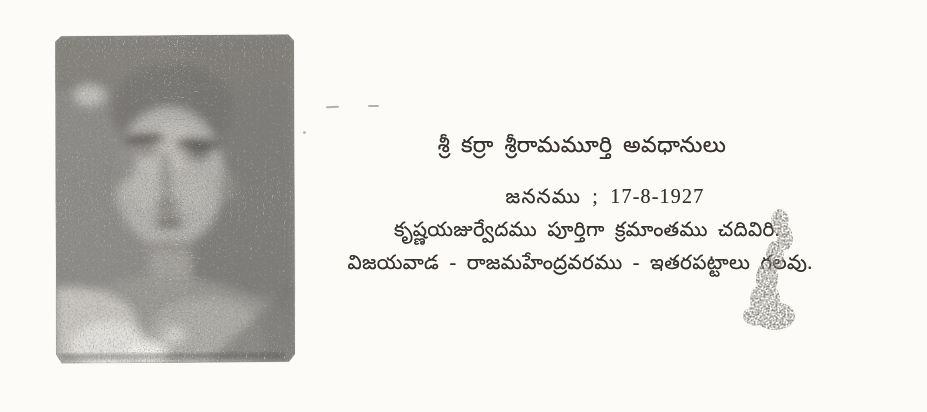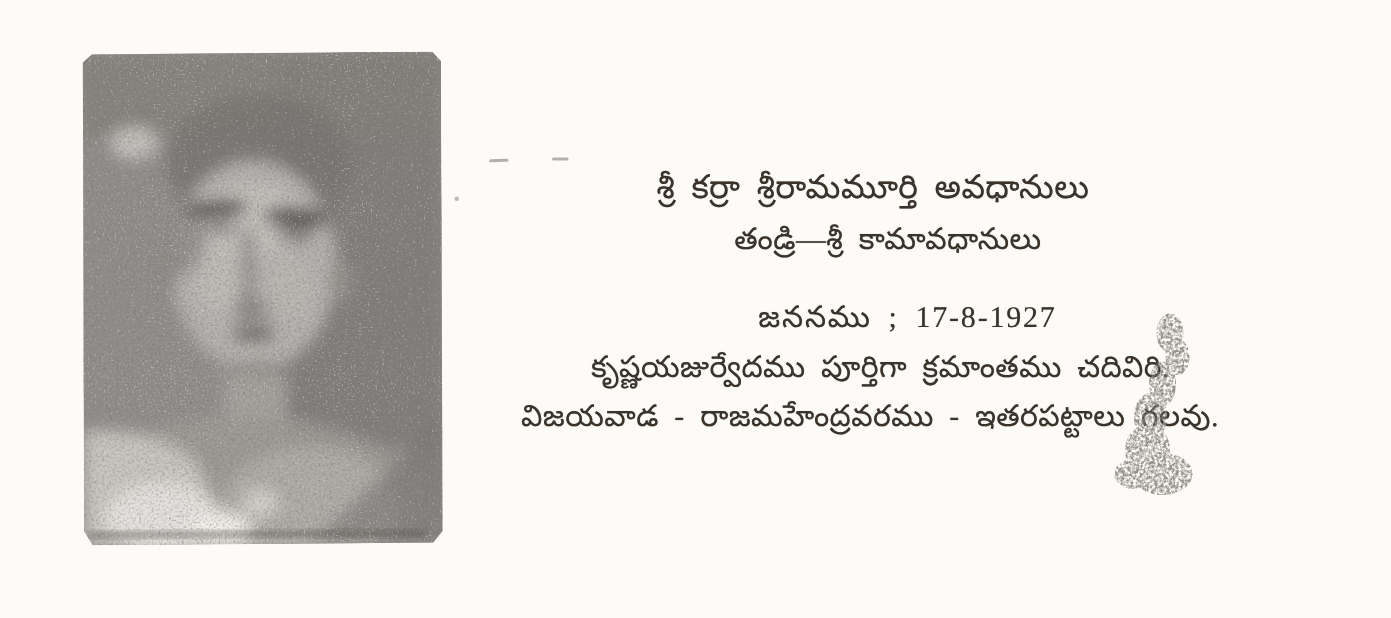--- a/index.html
+++ b/index.html
@@ -13,21 +13,21 @@
   
   .photo{
     position:absolute;left:55px;top:35px;width:240px;height:328px;margin:0;
     transform:rotate(-0.35deg);
     clip-path:polygon(0.5% 1.8%,3% 0.2%,97.5% 0%,100% 2%,99.6% 97.5%,97% 99.8%,2.5% 100%,0% 97%);
   }
   .photo svg{display:block;width:100%;height:100%;}
 
   
   .bio{
-    position:absolute;left:350px;top:108px;width:470px;
+    position:absolute;left:350px;top:128px;width:470px;
     color:#39332c;
     text-shadow:0 0 0.5px rgba(45,38,30,.55);
   }
   .bio p{
     margin:0;text-align:center;white-space:nowrap;
     font-size:20px;line-height:33px;
     word-spacing:5px;letter-spacing:.3px;
   }
   .bio p.l1{font-size:22px;transform:translateX(-3px);}
   .bio p.l2{transform:translateX(7px);margin-top:3px;}
@@ -108,21 +108,20 @@
       <rect width="240" height="328" filter="url(#grainLight)" opacity="0.5"></rect>
     </svg>
   </figure>
 
   <div class="mark dash1"></div>
   <div class="mark dash2"></div>
   <div class="mark dot"></div>
 
   <section class="bio">
     <p class="l1">శ్రీ కర్రా శ్రీరామమూర్తి అవధానులు</p>
-    <p class="l2">తండ్రి—శ్రీ కామావధానులు</p>
     <p class="l4">జననము ; 17-8-1927</p>
     <p class="l5">కృష్ణయజుర్వేదము పూర్తిగా క్రమాంతము చదివిరి.</p>
     <p class="l6">విజయవాడ - రాజమహేంద్రవరము - ఇతరపట్టాలు గలవు.</p>
   </section>
 
   <svg class="stain" viewBox="0 0 70 130" aria-hidden="true">
     <defs>
       <filter id="speck" x="-25%" y="-25%" width="150%" height="150%">
         <feTurbulence type="fractalNoise" baseFrequency="0.5" numOctaves="3" seed="5" result="n"></feTurbulence>
         <feColorMatrix in="n" type="matrix" values="0 0 0 0 0.26  0 0 0 0 0.25  0 0 0 0 0.22  1.8 1.8 1.8 0 -2.2" result="sp"></feColorMatrix>

